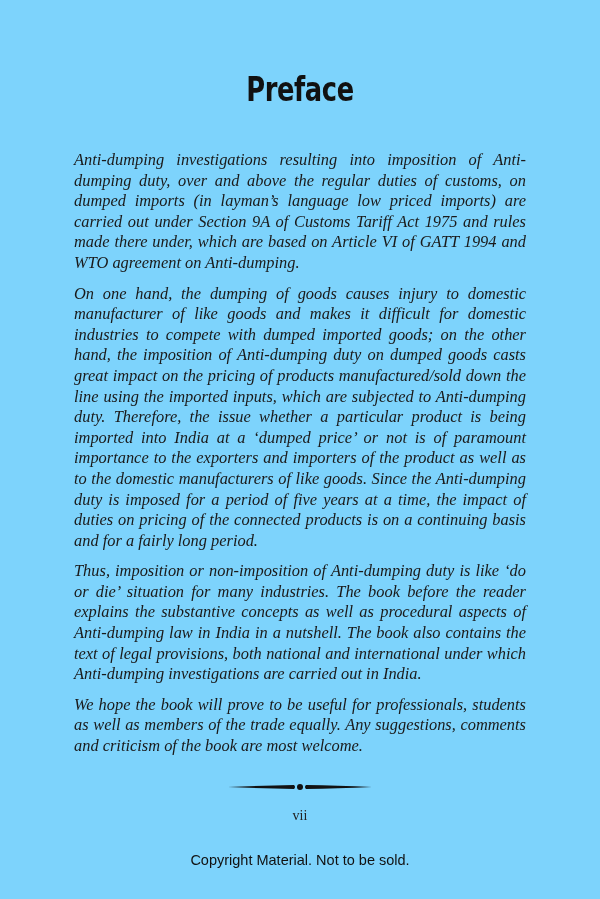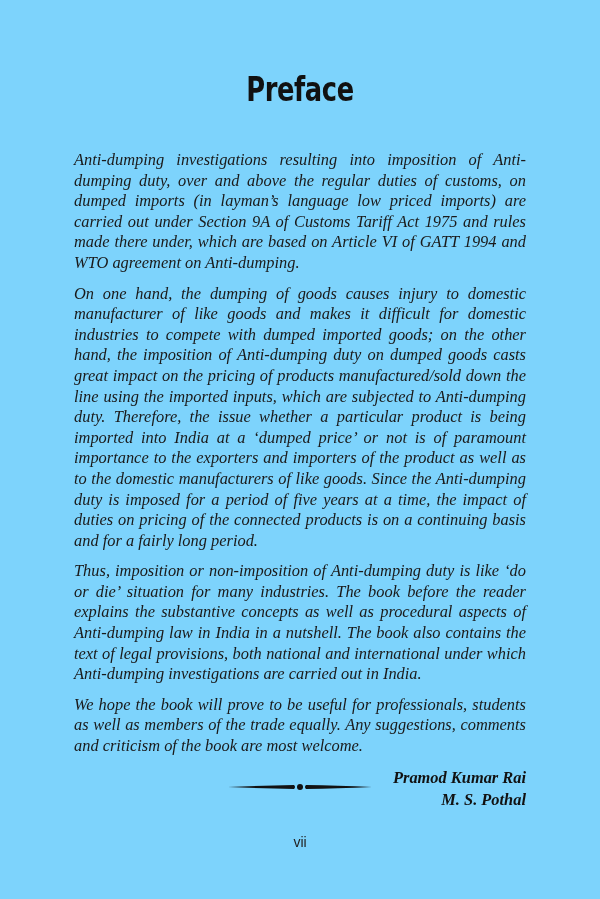--- a/index.html
+++ b/index.html
@@ -15,45 +15,42 @@
     font-family: "Liberation Serif", serif; font-size: 16.4px; line-height: 20.6px;
     color: #1a1a1a; text-align: justify;
   }
   .body p { margin: 0 0 10px 0; font-style: italic; }
   .sig {
     text-align: right; font-family: "Liberation Serif", serif; font-style: italic; font-weight: bold;
     font-size: 16.4px; line-height: 22px; margin-top: 8px; color: #111;
   }
   .ornament { position: absolute; left: 228px; top: 780px; width: 144px; height: 14px; }
   .pagenum {
-    position: absolute; left: 0; top: 834px; width: 600px; text-align: center;
-    font-family: Liberation Sans, sans-serif; font-size: 14px; color: #222;
+    position: absolute; left: 0; top: 808px; width: 600px; text-align: center;
+    font-family: Liberation Serif, serif; font-size: 14px; color: #222;
   }
   .copyright {
     position: absolute; left: 0; top: 852px; width: 600px; text-align: center;
     font-family: "Liberation Sans", sans-serif; font-size: 14.5px; color: #111;
   }
 </style>
 </head>
 <body>
 
 <div class="page">
   <div class="title">Preface</div>
 
   <div class="body">
     <p>Anti-dumping investigations resulting into imposition of Anti-dumping duty, over and above the regular duties of customs, on dumped imports (in layman’s language low priced imports) are carried out under Section 9A of Customs Tariff Act 1975 and rules made there under, which are based on Article VI of GATT 1994 and WTO agreement on Anti-dumping.</p>
     <p>On one hand, the dumping of goods causes injury to domestic manufacturer of like goods and makes it difficult for domestic industries to compete with dumped imported goods; on the other hand, the imposition of Anti-dumping duty on dumped goods casts great impact on the pricing of products manufactured/sold down the line using the imported inputs, which are subjected to Anti-dumping duty.  Therefore, the issue whether a particular product is being imported into India at a ‘dumped price’ or not is of paramount importance to the exporters and importers of the product as well as to the domestic manufacturers of like goods. Since the Anti-dumping duty is imposed for a period of five years at a time, the impact of duties on pricing of the connected products is on a continuing basis and for a fairly long period.</p>
     <p>Thus, imposition or non-imposition of Anti-dumping duty is like ‘do or die’ situation for many industries. The book before the reader explains the substantive concepts as well as procedural aspects of Anti-dumping law in India in a nutshell. The book also contains the text of legal provisions, both national and international under which Anti-dumping investigations are carried out in India.</p>
     <p>We hope the book will prove to be useful for professionals, students as well as members of the trade equally. Any suggestions, comments and criticism of the book are most welcome.</p>
-    <div class="sig">
-      <div>Pramod Kumar Rai</div>
-      <div>M. S. Pothal</div>
-    </div>
   </div>
 
   <svg class="ornament" viewBox="0 0 144 14">
     <path d="M0 7 Q35 5.6 66 5 Q68 7 66 9 Q35 8.4 0 7 Z" fill="#111"></path>
     <circle cx="72" cy="7" r="3" fill="#111"></circle>
     <path d="M144 7 Q109 5.6 78 5 Q76 7 78 9 Q109 8.4 144 7 Z" fill="#111"></path>
   </svg>
 
   <div class="pagenum">vii</div>
+  <div class="copyright">Copyright Material. Not to be sold.</div>
 </div>
 
 </body></html>

